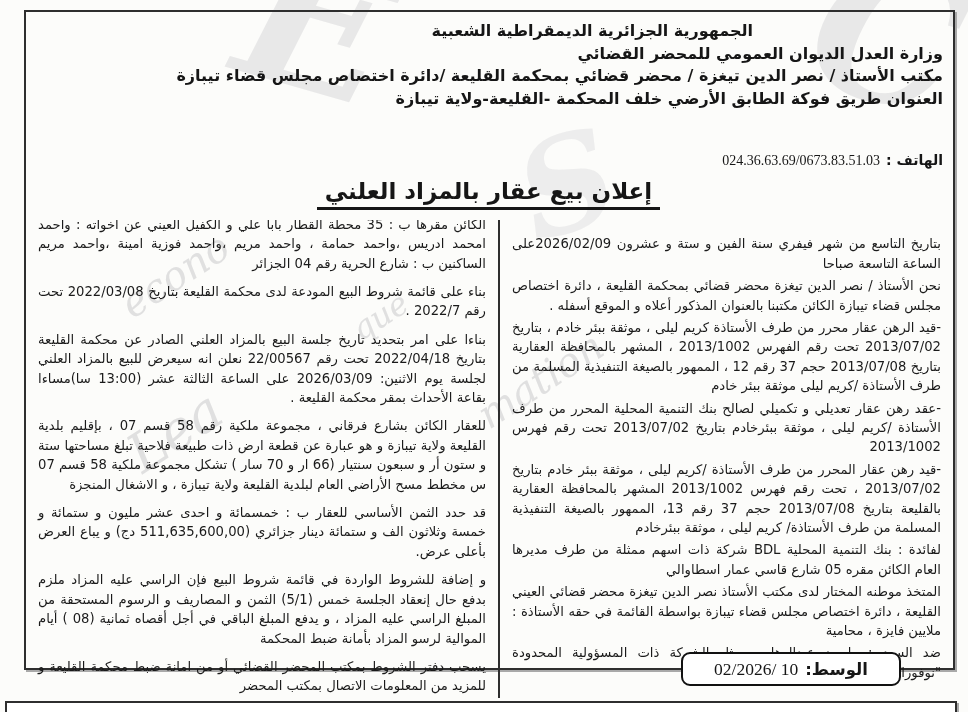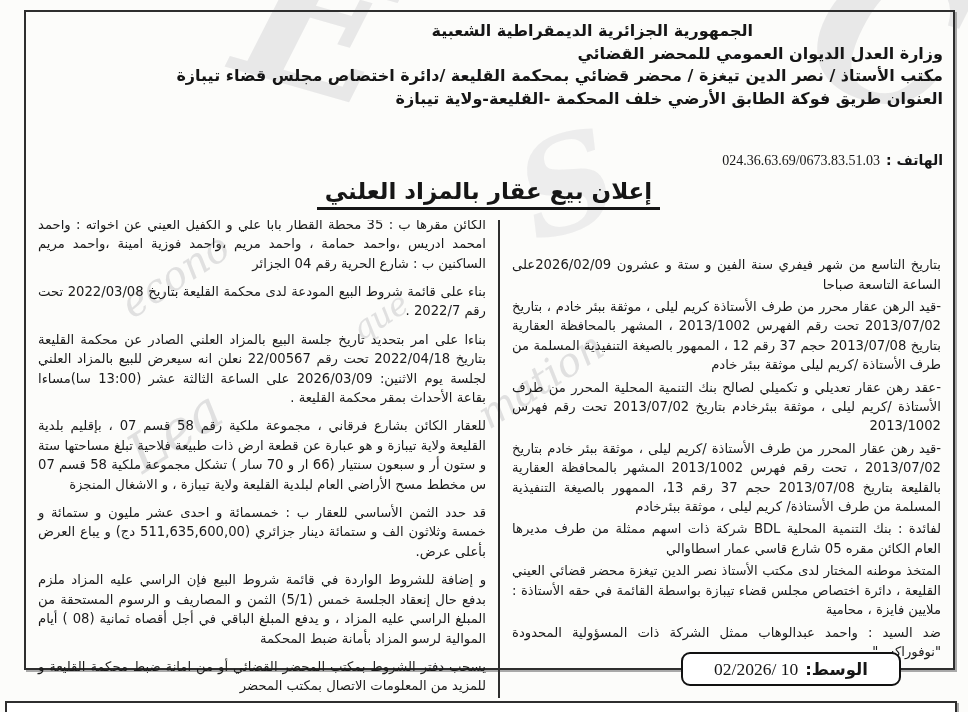--- a/index.html
+++ b/index.html
@@ -96,20 +96,21 @@
           <p class="para para-0">الكائن مقرها ب : 35 محطة القطار بابا علي و الكفيل العيني عن اخواته : واحمد امحمد ادريس ،واحمد حمامة ، واحمد مريم ،واحمد فوزية امينة ،واحمد مريم  الساكنين ب : شارع الحرية رقم 04 الجزائر</p>
           <p class="para para-1">بناء على قائمة شروط البيع المودعة لدى محكمة القليعة بتاريخ 2022/03/08 تحت رقم 2022/7 .</p>
           <p class="para para-2">بناءا على امر بتحديد تاريخ جلسة البيع بالمزاد العلني الصادر عن محكمة القليعة بتاريخ 2022/04/18 تحت رقم 22/00567 نعلن انه سيعرض للبيع بالمزاد العلني لجلسة يوم الاثنين: 2026/03/09 على الساعة الثالثة عشر (13:00 سا)مساءا بقاعة الأحداث بمقر محكمة القليعة .</p>
           <p class="para para-3">للعقار الكائن بشارع فرقاني ، مجموعة ملكية رقم 58 قسم 07 ، بإقليم بلدية القليعة ولاية تيبازة و هو عبارة عن قطعة ارض ذات طبيعة فلاحية تبلغ مساحتها ستة و ستون أر و سبعون سنتيار (66 ار و 70 سار ) تشكل مجموعة ملكية 58 قسم 07 س مخطط مسح الأراضي العام لبلدية القليعة ولاية تيبازة ، و الاشغال المنجزة</p>
           <p class="para para-4">قد حدد الثمن الأساسي للعقار ب : خمسمائة و احدى عشر مليون و ستمائة و خمسة وثلاثون الف و ستمائة  دينار جزائري (511,635,600,00 دج) و يباع العرض بأعلى عرض.</p>
           <p class="para para-5">و إضافة للشروط الواردة في قائمة شروط البيع فإن الراسي عليه المزاد ملزم بدفع حال إنعقاد الجلسة خمس (5/1) الثمن و المصاريف و الرسوم المستحقة من المبلغ الراسي عليه المزاد ، و يدفع المبلغ الباقي في أجل أقصاه ثمانية (08 ) أيام الموالية لرسو المزاد بأمانة ضبط المحكمة</p>
           <p class="para para-6">يسحب دفتر الشروط بمكتب المحضر القضائي أو من امانة ضبط محكمة القليعة و للمزيد من المعلومات الاتصال بمكتب المحضر</p>
         </div>
       <div class="col col-right">
           <p class="para para-0">بتاريخ التاسع من شهر فيفري سنة الفين و ستة و عشرون 2026/02/09على الساعة التاسعة صباحا</p>
+          <p class="para para-1">نحن الأستاذ / نصر الدين تيغزة محضر قضائي بمحكمة القليعة ، دائرة اختصاص مجلس قضاء تيبازة الكائن مكتبنا بالعنوان المذكور أعلاه و الموقع أسفله .</p>
           <p class="para para-3">-قيد الرهن عقار محرر من طرف الأستاذة كريم ليلى ، موثقة ببئر خادم ، بتاريخ 2013/07/02 تحت رقم الفهرس 2013/1002 ، المشهر بالمحافظة العقارية بتاريخ 2013/07/08 حجم 37 رقم 12 ، الممهور بالصيغة التنفيذية المسلمة من طرف الأستاذة /كريم ليلى موثقة ببئر خادم</p>
           <p class="para para-4">-عقد رهن عقار تعديلي و تكميلي لصالح بنك التنمية المحلية المحرر من طرف الأستاذة /كريم ليلى ، موثقة ببئرخادم بتاريخ 2013/07/02 تحت رقم فهرس 2013/1002</p>
           <p class="para para-5">-قيد رهن عقار المحرر من طرف الأستاذة /كريم ليلى ، موثقة ببئر خادم بتاريخ 2013/07/02 ، تحت رقم فهرس 2013/1002 المشهر بالمحافظة العقارية بالقليعة بتاريخ 2013/07/08 حجم 37 رقم 13، الممهور بالصيغة التنفيذية المسلمة من طرف الأستاذة/ كريم ليلى ، موثقة ببئرخادم</p>
           <p class="para para-6">لفائدة : بنك التنمية المحلية BDL شركة ذات اسهم ممثلة من طرف مديرها العام الكائن مقره 05 شارع قاسي عمار اسطاوالي</p>
           <p class="para para-7">المتخذ موطنه المختار لدى مكتب الأستاذ نصر الدين تيغزة محضر قضائي العيني القليعة ، دائرة اختصاص مجلس قضاء تيبازة بواسطة القائمة في حقه الأستاذة : ملايين فايزة ، محامية</p>
           <p class="para para-8">ضد السيد : واحمد عبدالوهاب ممثل الشركة ذات المسؤولية المحدودة "نوفوراكس"</p>
         </div>
     </div>
 
   </div>

